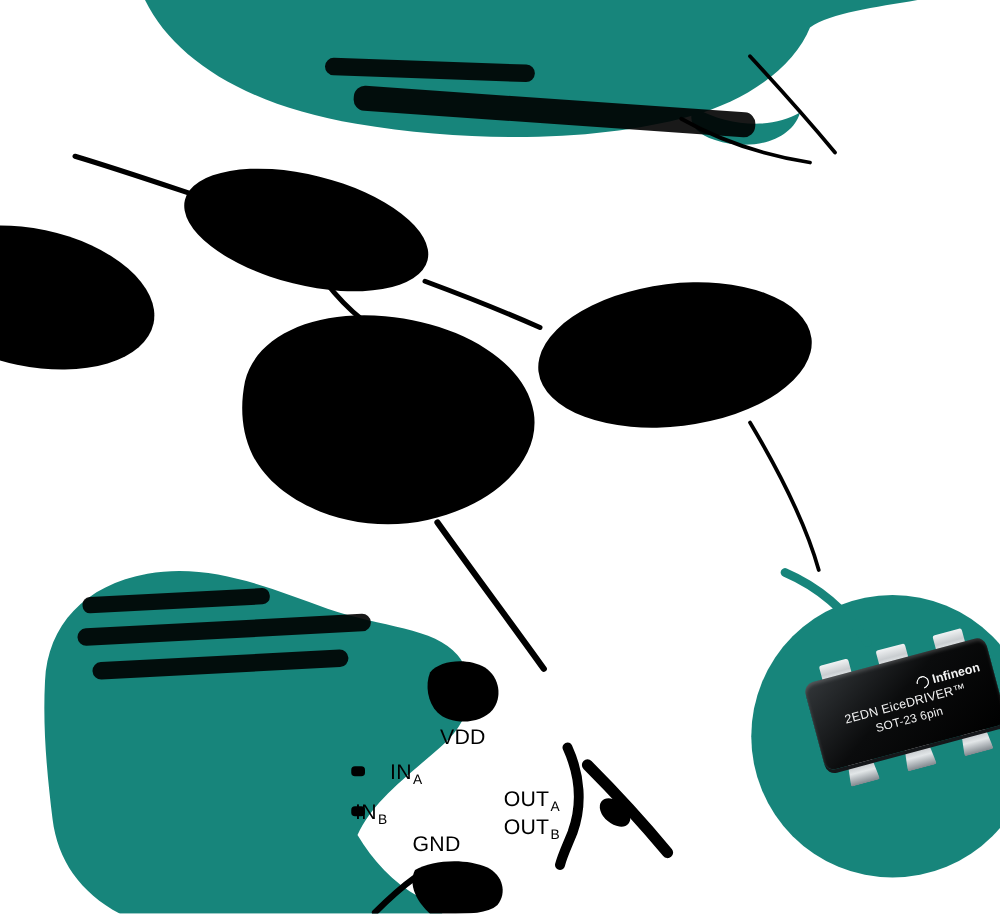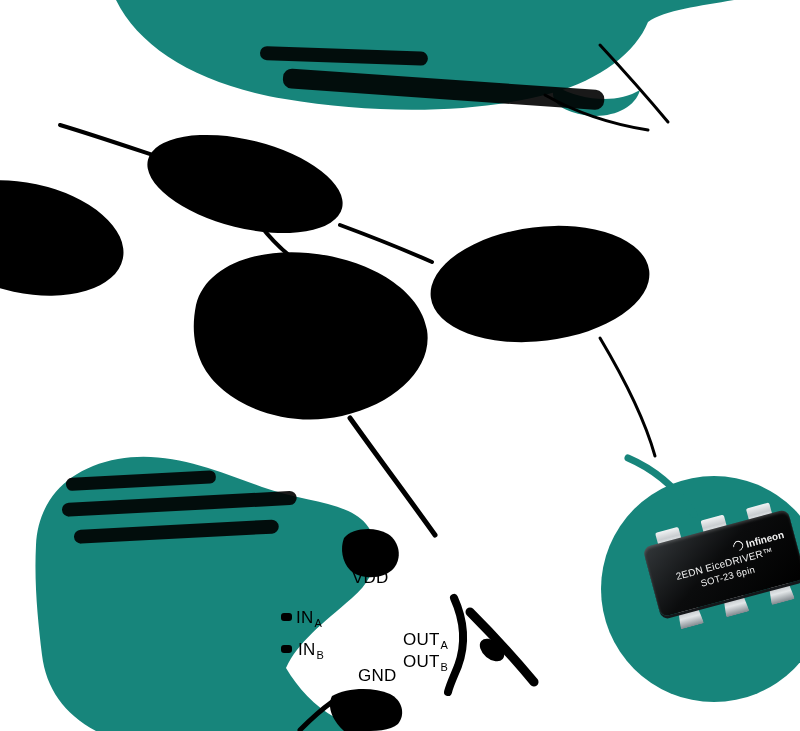--- a/index.html
+++ b/index.html
@@ -121,26 +121,26 @@
     <path class="s-ink" stroke-width="8" d="M454,598 C464,620 466,644 458,666 C454,676 450,684 448,692"></path>
     <path class="f-ink" d="M332,696 C346,688 372,686 390,694 C402,700 406,714 398,724 C390,731 376,731 358,731 L344,731 C334,722 326,708 332,696 Z"></path>
     <path class="s-ink" stroke-width="5" d="M332,702 C318,712 308,722 300,730"></path>
 
     <circle class="f-teal" cx="714" cy="589" r="113"></circle>
     <path class="s-teal" stroke-width="7" d="M628,458 C656,470 678,490 694,514"></path>
     <path class="s-ink" stroke-width="9" d="M470,612 C494,636 514,658 534,682"></path>
     <ellipse class="f-ink" cx="492" cy="650" rx="14" ry="9" transform="rotate(40 492 650)"></ellipse>
   </svg>
 
-  <div class="pin-label" style="left:352px;top:568px">VDD</div>
-  <div class="pin-label" style="left:296px;top:608px"><span>IN</span><span class="sub">A</span></div>
+  <div class="pin-label" style="left:352px;top:580px">VDD</div>
+  <div class="pin-label" style="left:312px;top:608px"><span>IN</span><span class="sub">A</span></div>
   <div class="pin-label" style="left:403px;top:630px"><span>OUT</span><span class="sub">A</span></div>
-  <div class="pin-label" style="left:298px;top:640px"><span>IN</span><span class="sub">B</span></div>
+  <div class="pin-label" style="left:284px;top:640px"><span>IN</span><span class="sub">B</span></div>
   <div class="pin-label" style="left:403px;top:652px"><span>OUT</span><span class="sub">B</span></div>
-  <div class="pin-label" style="left:358px;top:666px">GND</div>
+  <div class="pin-label" style="left:330px;top:666px">GND</div>
 
   <div id="chip">
     <div class="pins back">
       <span class="pin"></span>
       <span class="pin"></span>
       <span class="pin"></span>
     </div>
     <div class="body">
       <div class="logo-row">
         <span class="logo-mark"></span>

